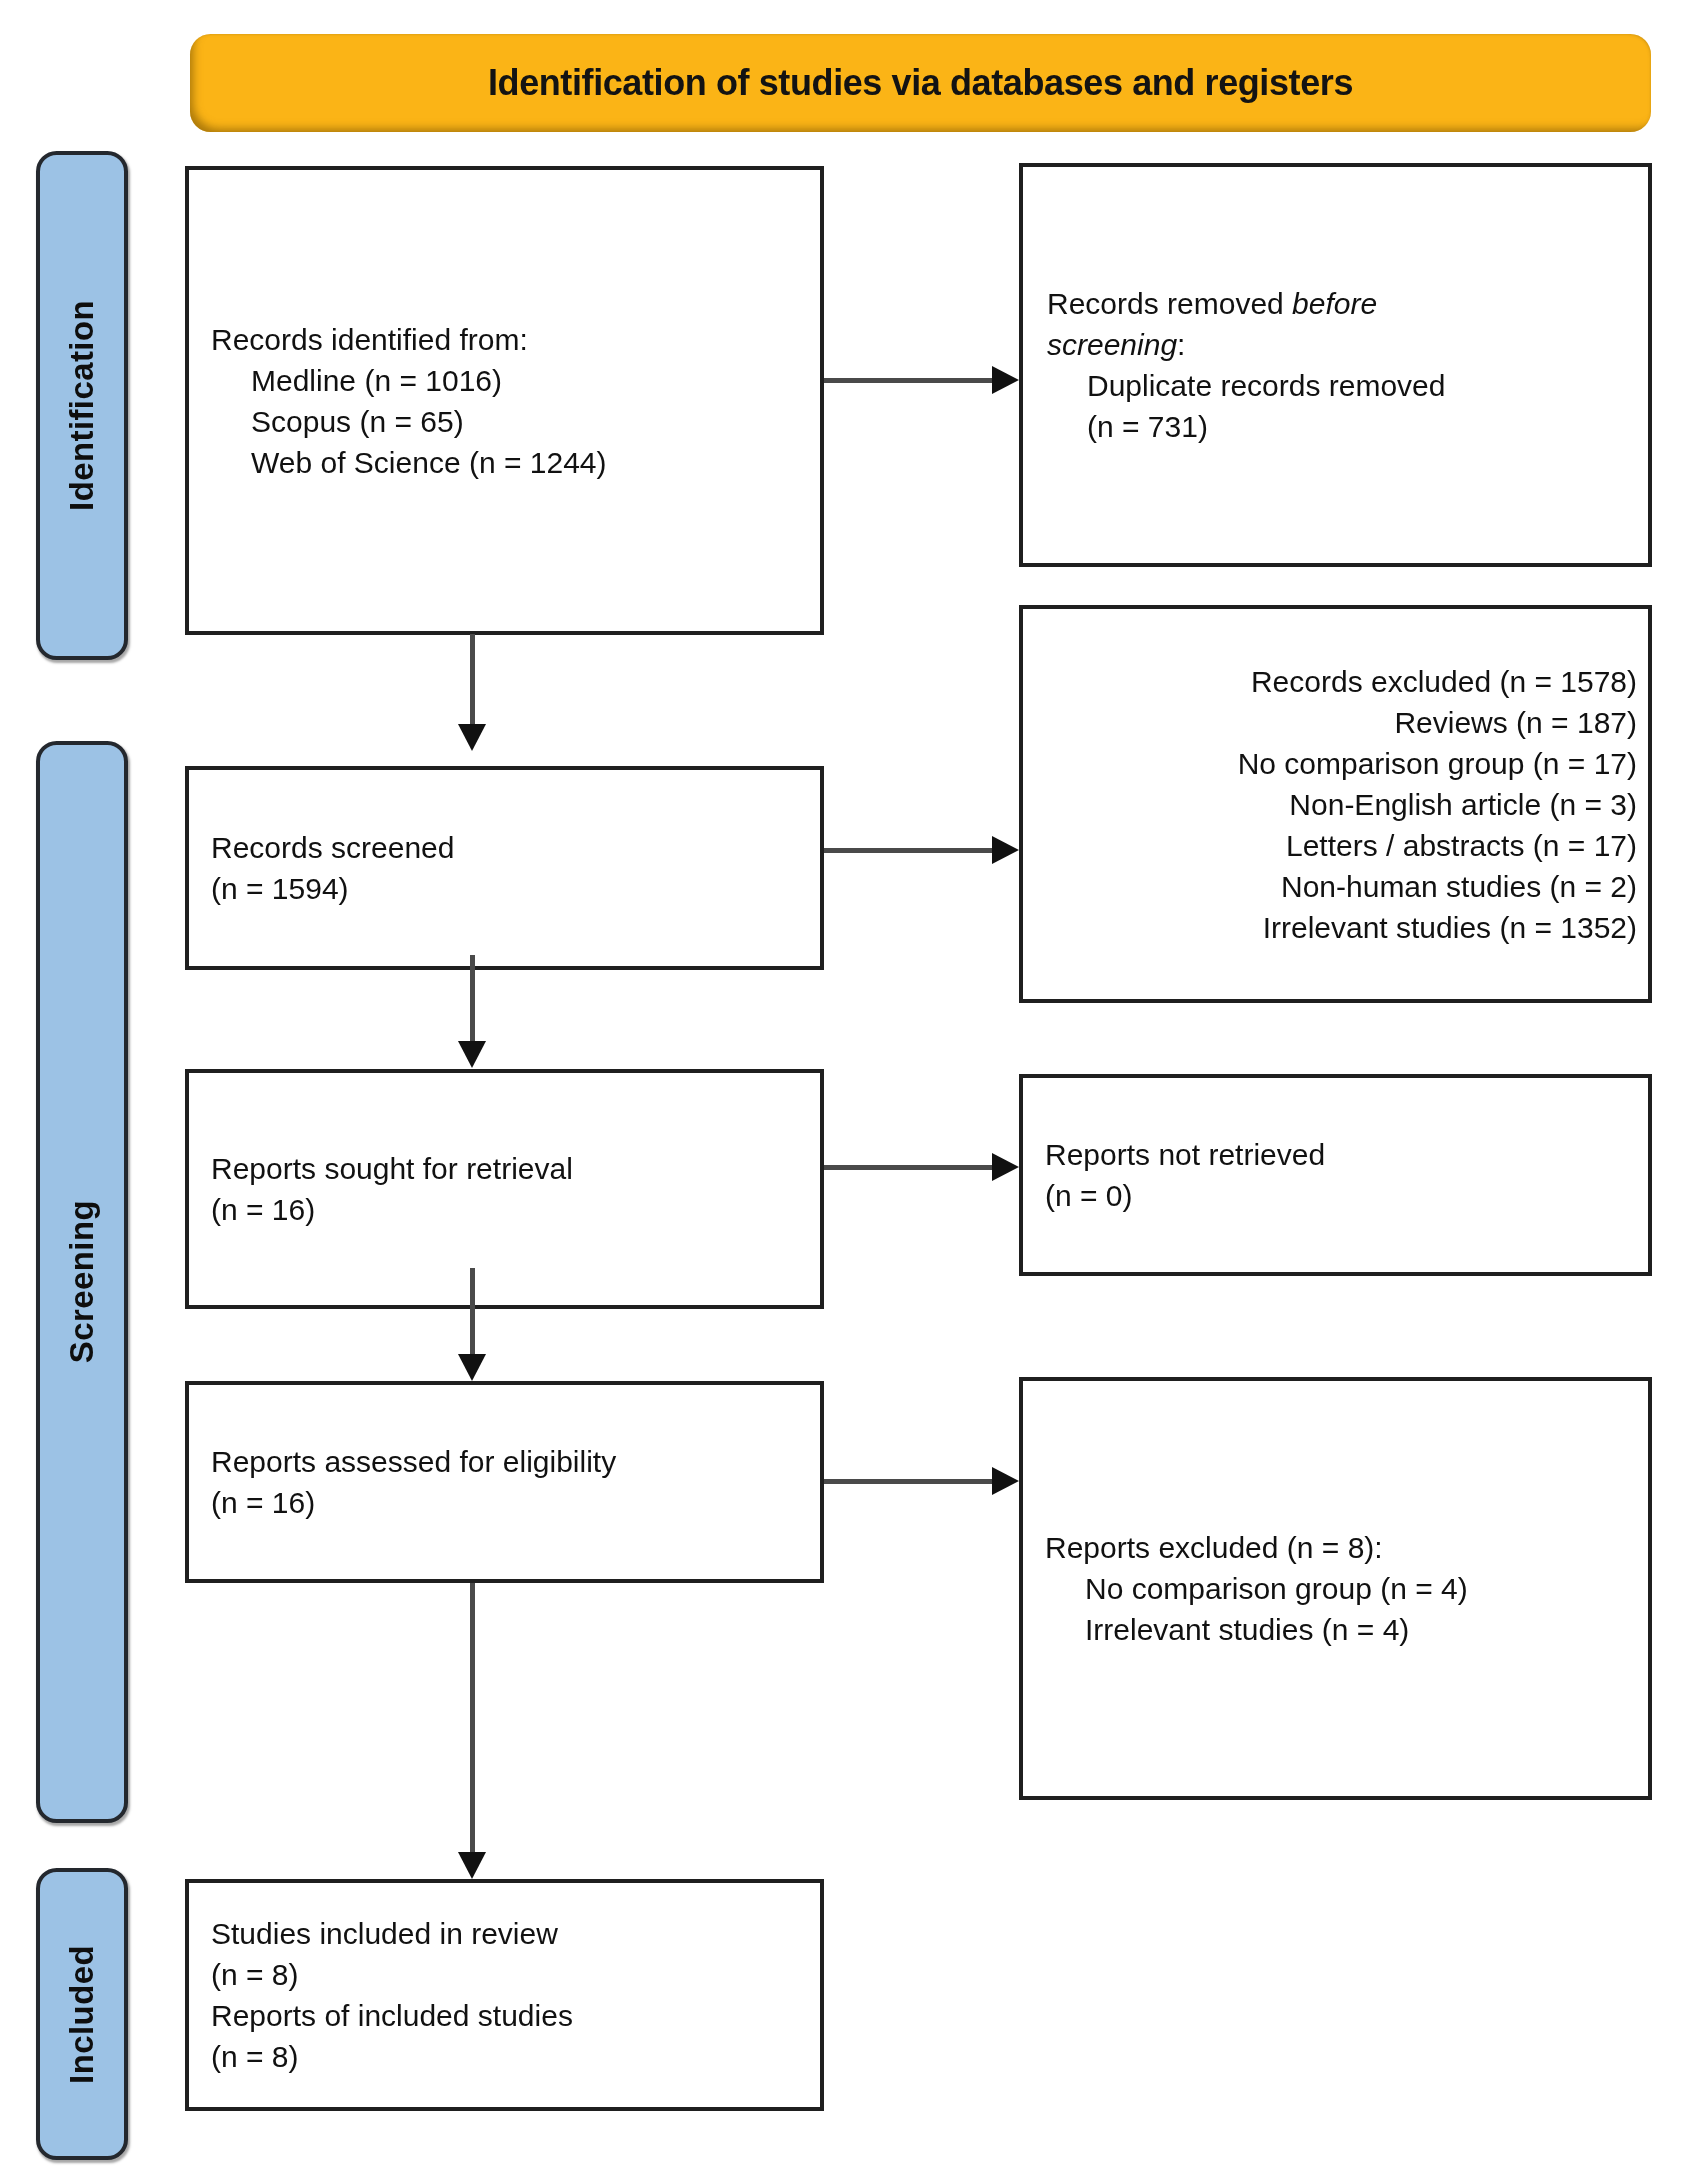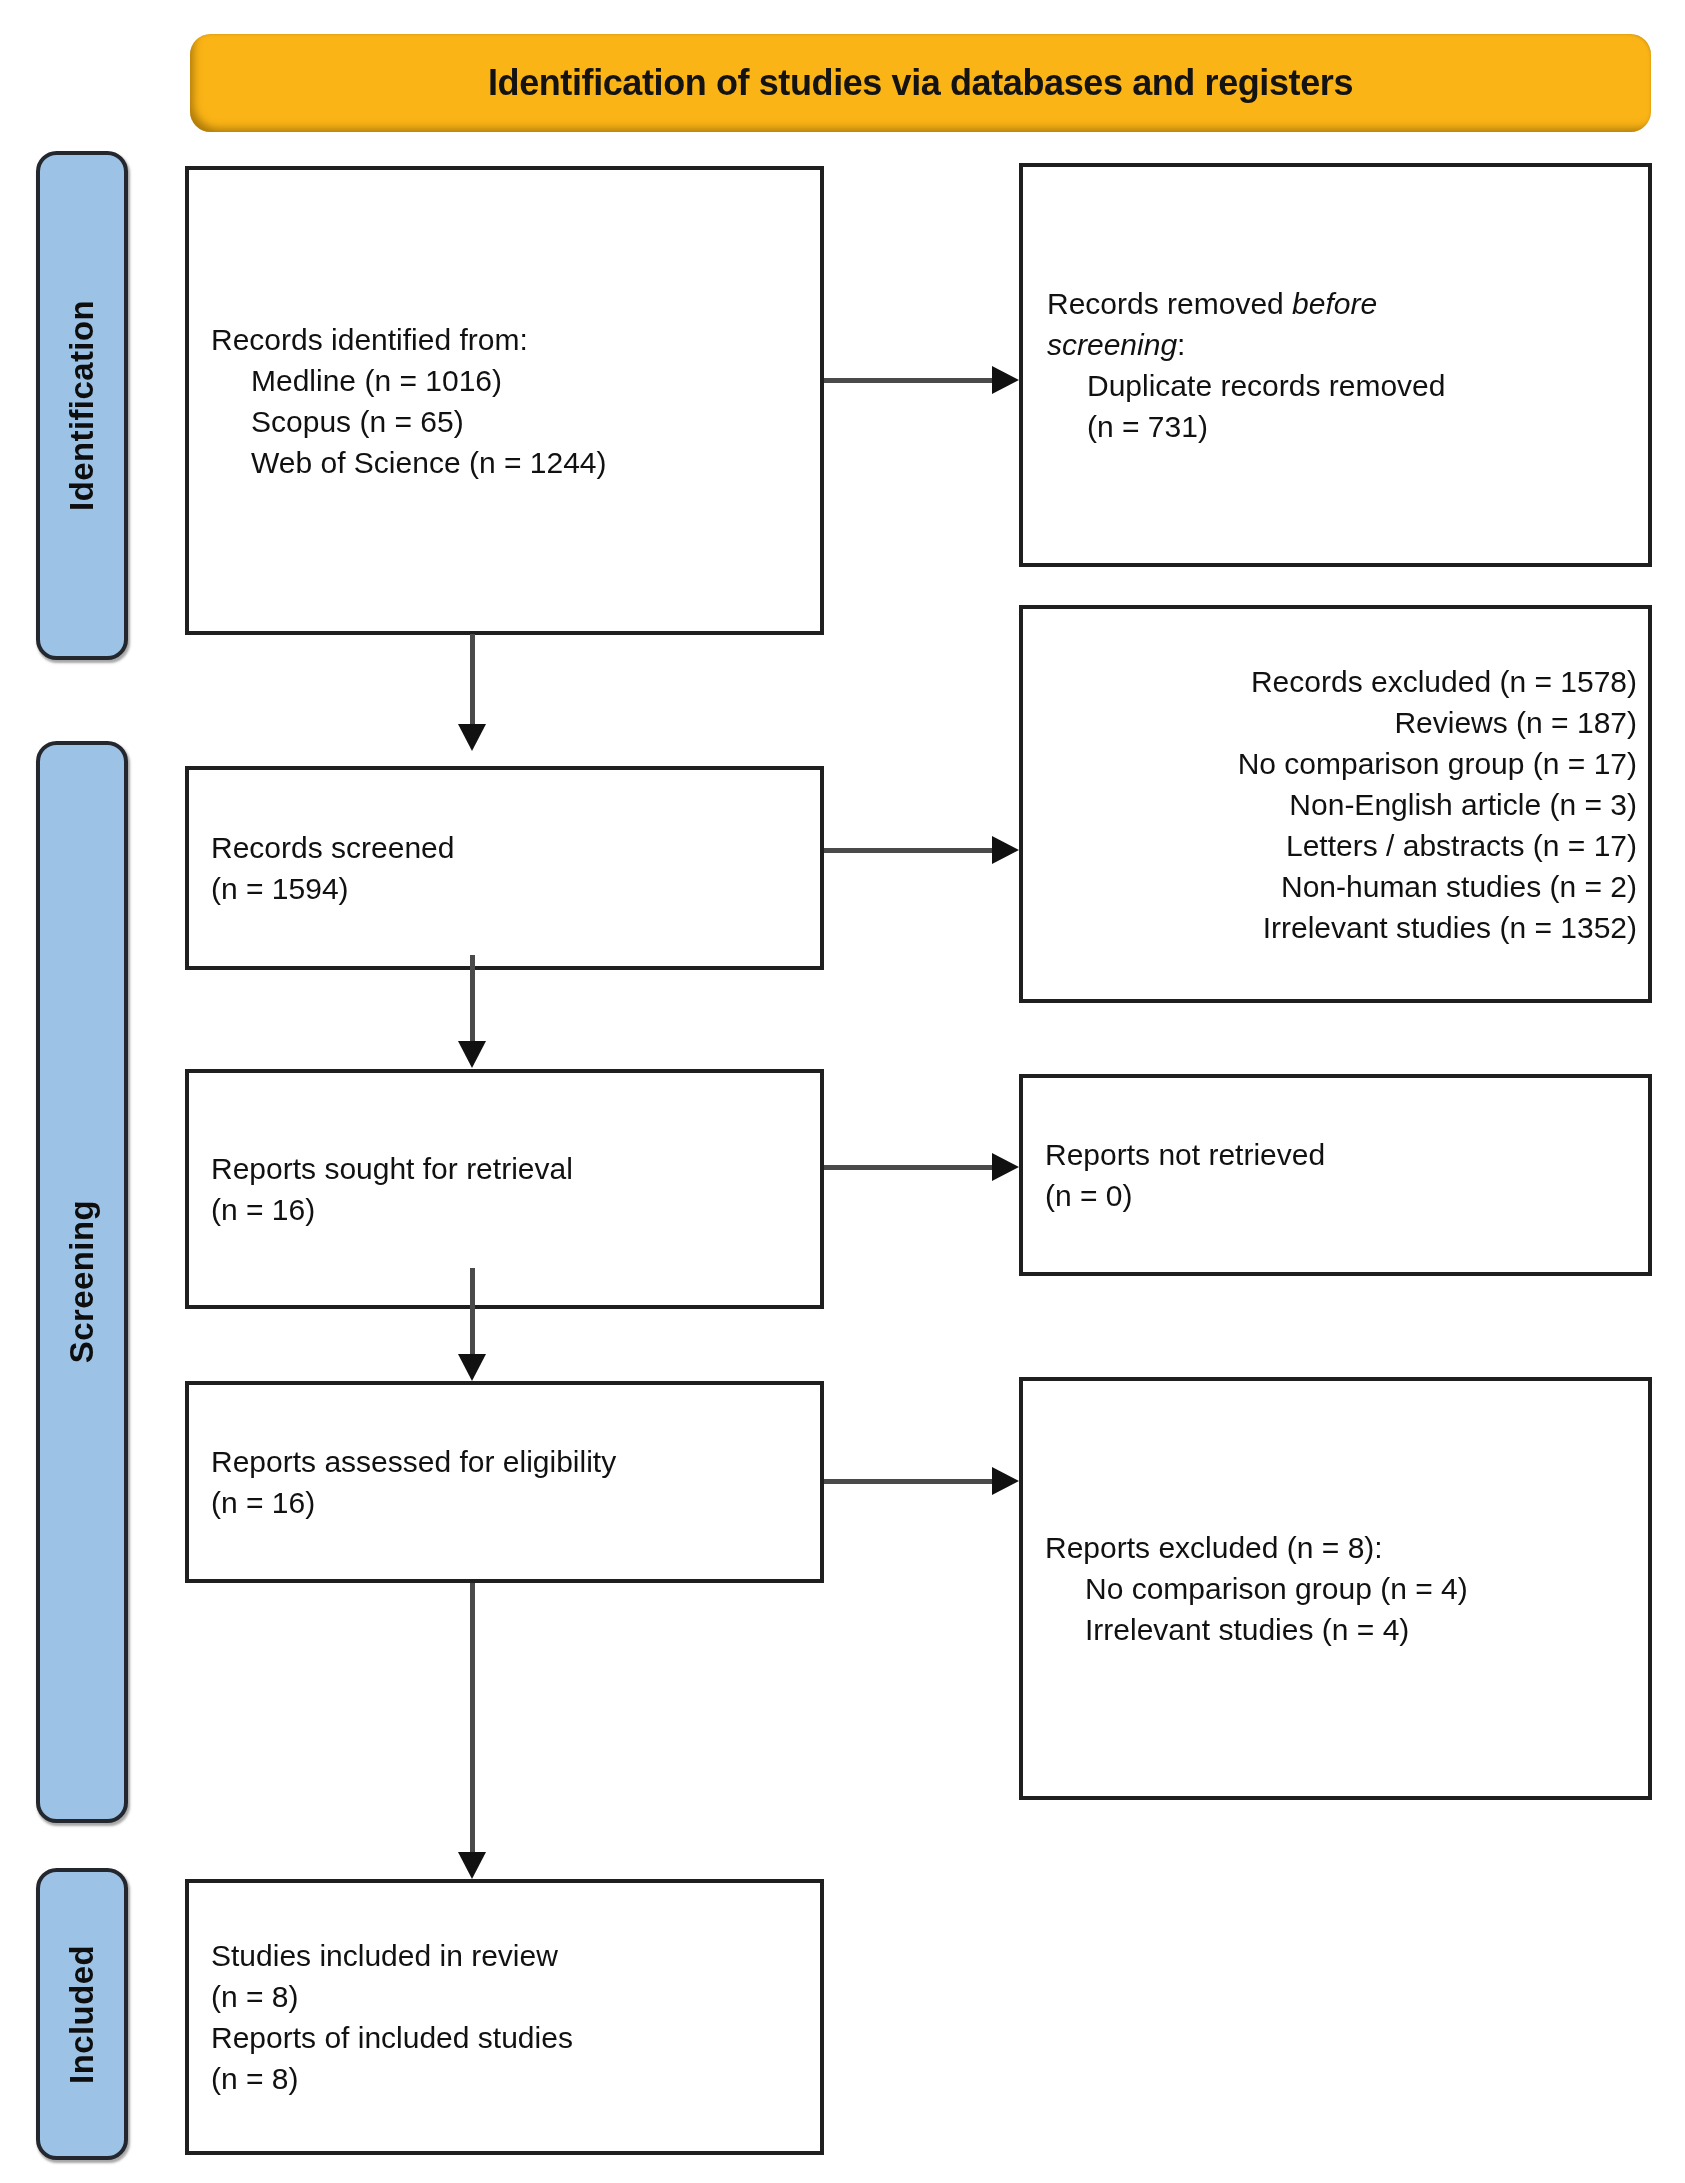--- a/index.html
+++ b/index.html
@@ -51,21 +51,21 @@
   }
   .box .indent{padding-left:40px;}
   .it{font-style:italic;}
 
   .col-left{left:185px;width:639px;}
   .col-right{left:1019px;width:633px;}
   .box-identified{top:166px;height:469px;}
   .box-screened{top:752px;height:204px;margin-top:14px;}
   .box-sought{top:1069px;height:240px;}
   .box-assessed{top:1381px;height:202px;}
-  .box-included{top:1879px;height:276px;}
+  .box-included{top:1879px;height:232px;}
   .box-removed{top:163px;height:404px;padding-left:24px;}
   .box-rec-excluded{top:605px;height:398px;text-align:right;}
   .box-not-retrieved{top:1074px;height:202px;}
   .box-rep-excluded{top:1377px;height:423px;}
 
   .arrow-v{position:absolute;width:28.5px;}
   .arrow-v .a-line{position:absolute;left:12px;top:0;bottom:24px;width:4.8px;background:var(--arrow-line);}
   .arrow-v .a-head{position:absolute;left:0;bottom:0;width:0;height:0;
     border-left:14.3px solid transparent;border-right:14.3px solid transparent;border-top:27px solid var(--arrow-head);}
   .av{left:458px;}

